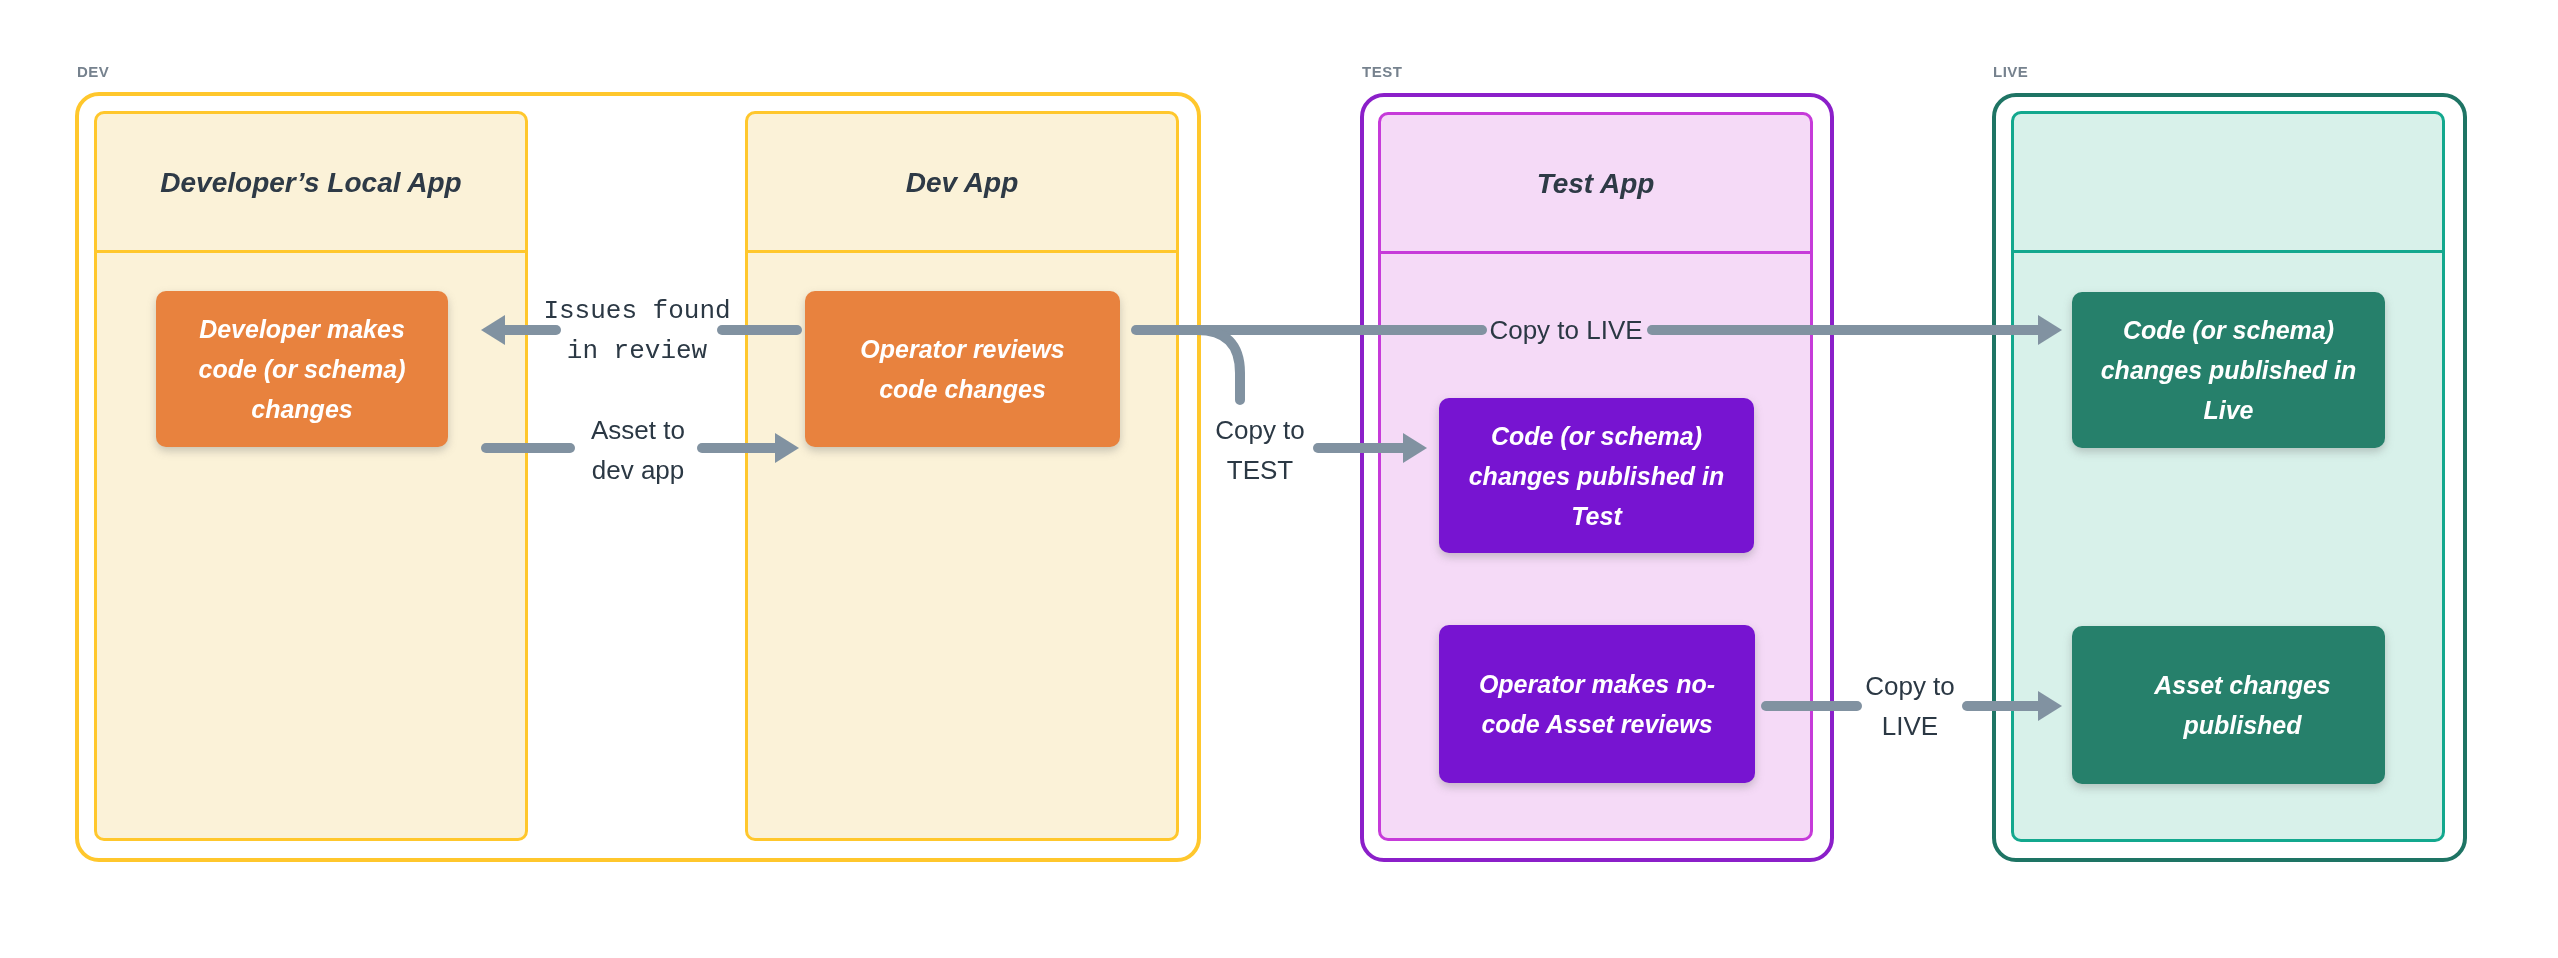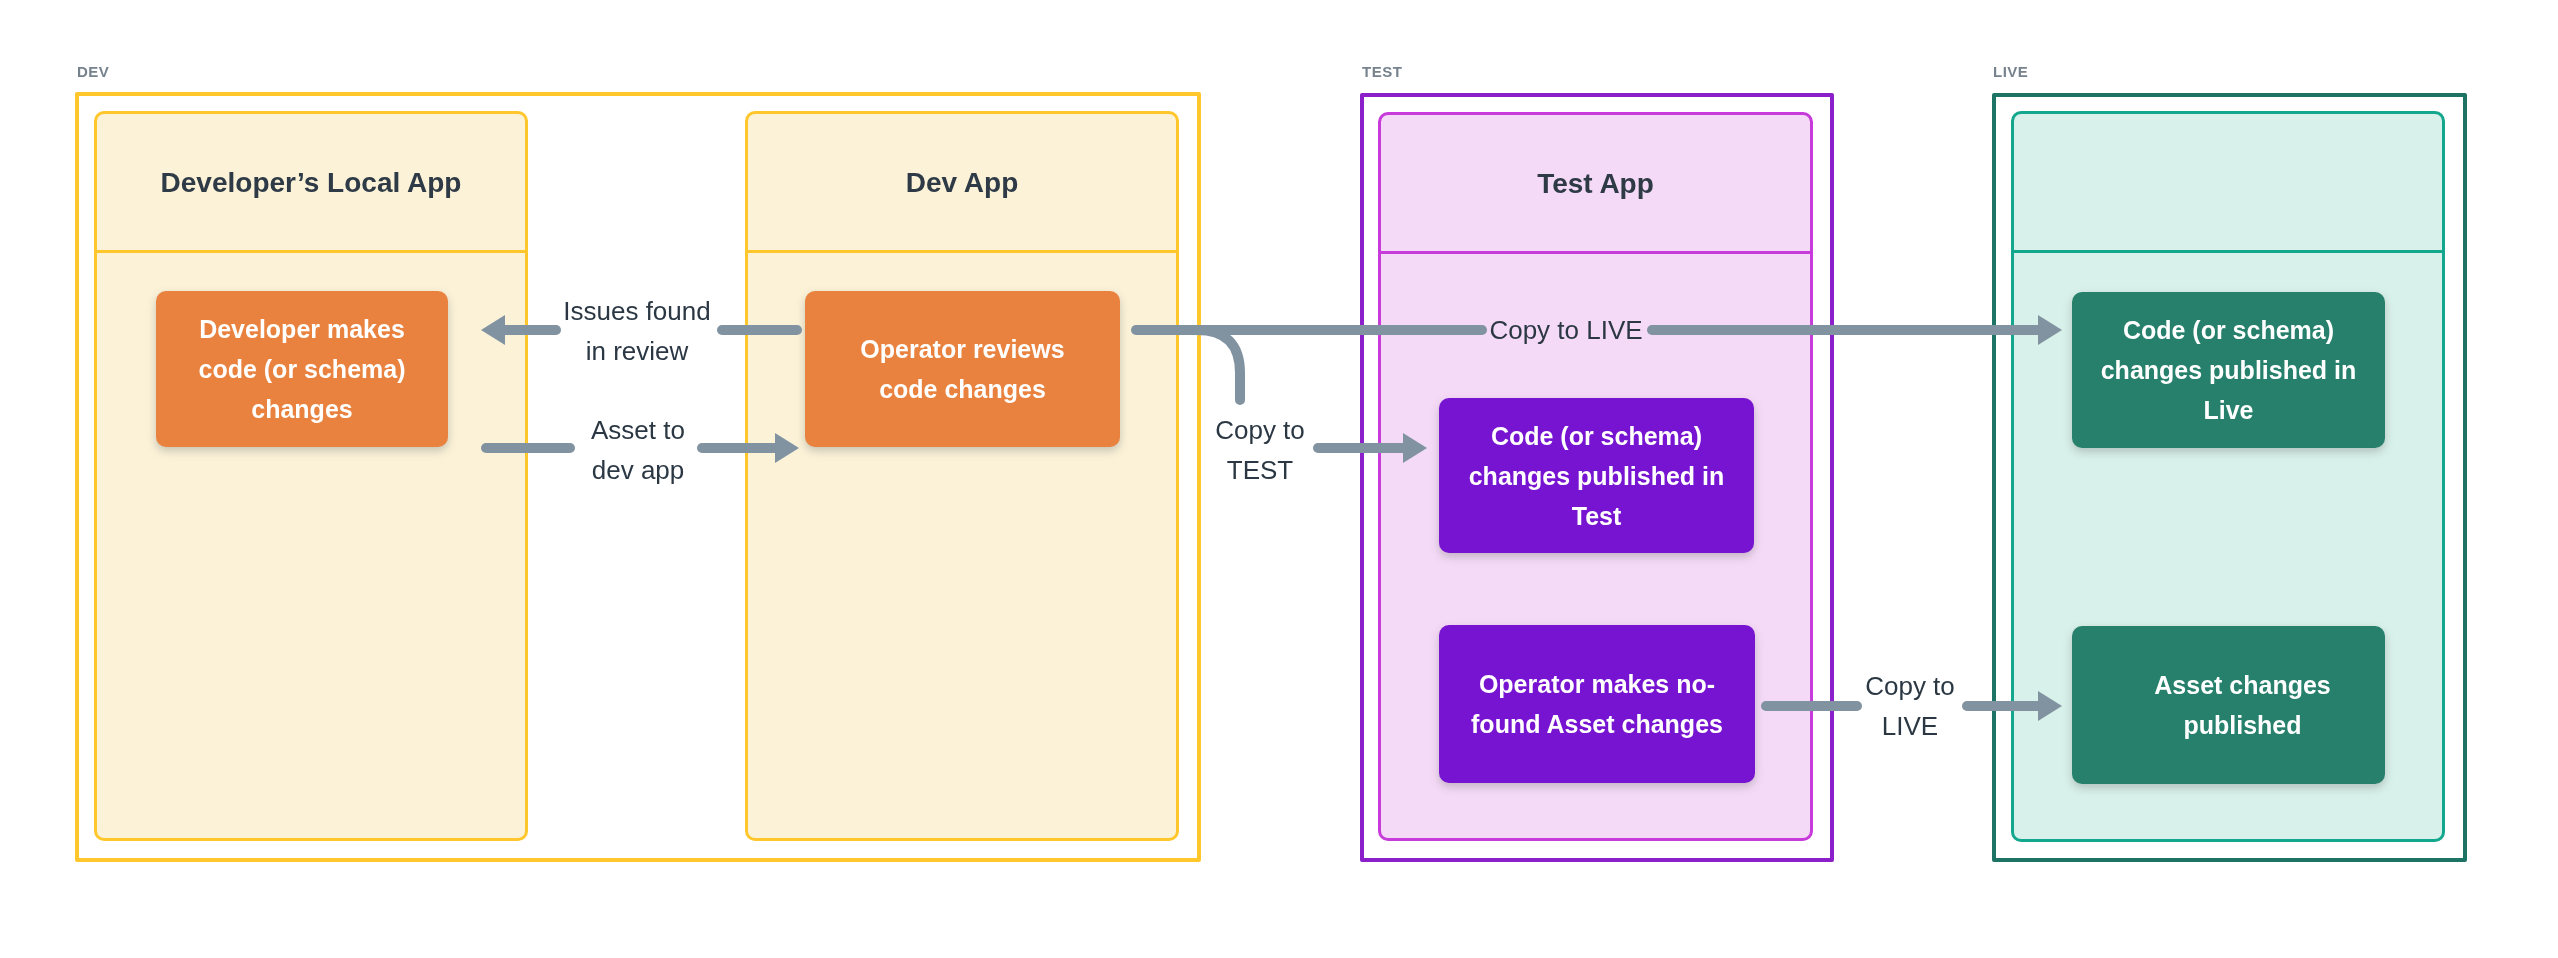--- a/index.html
+++ b/index.html
@@ -18,22 +18,23 @@
   .group-label {
     position: absolute;
     font-size: 15px;
     font-weight: 600;
     letter-spacing: 0.5px;
     color: #76828E;
     line-height: 1;
   }
   .outer-box {
     position: absolute;
-    border-radius: 2px;
+    border-radius: 24px;
     background: transparent;
+    font-style: italic;
   }
   .outer-box.dev  { border: 4px solid #FFC72C; }
   .outer-box.test { border: 4px solid #8B1FC9; }
   .outer-box.live { border: 4px solid #1E7464; }
 
   .app-box {
     position: absolute;
     border-radius: 10px;
     box-sizing: border-box;
   }
@@ -141,21 +142,21 @@
 
   <div class="outer-box test" style="left:1360px; top:93px; width:466px; height:761px;">
 
     <div class="app-box test" style="left:14px; top:15px; width:435px; height:729px;">
       <div class="app-header">Test App</div>
       <div class="app-divider test"></div>
       <div class="node purple" style="left:58px; top:283px; width:315px; height:155px;">Code (or schema)
 changes published in
 Test</div>
       <div class="node purple" style="left:58px; top:510px; width:316px; height:158px;">Operator makes no-
-found Asset changes</div>
+code Asset reviews</div>
     </div>
   </div>
 
   <div class="outer-box live" style="left:1992px; top:93px; width:467px; height:761px;">
 
     <div class="app-box live" style="left:15px; top:14px; width:434px; height:731px;">
       <div class="app-divider live"></div>
       <div class="node green" style="left:58px; top:178px; width:313px; height:156px;">Code (or schema)
 changes published in
 Live</div>
@@ -181,21 +182,21 @@
     <path class="wire" d="M1197,330 Q1240,330 1240,373 L1240,400"></path>
 
     <line class="wire" x1="1318" y1="448" x2="1403" y2="448"></line>
     <path class="head" d="M1427,448 L1403,433 L1403,463 Z"></path>
 
     <line class="wire" x1="1766" y1="706" x2="1857" y2="706"></line>
     <line class="wire" x1="1967" y1="706" x2="2038" y2="706"></line>
     <path class="head" d="M2062,706 L2038,691 L2038,721 Z"></path>
   </svg>
 
-  <div class="connector-label" style="left:637px; top:331px;">Issues found
+  <div class="connector-label" style="left:637px; top:331px;font-family:Liberation Mono, monospace;">Issues found
 in review</div>
   <div class="connector-label" style="left:638px; top:450px;">Asset to
 dev app</div>
   <div class="connector-label" style="left:1260px; top:450px;">Copy to
 TEST</div>
   <div class="connector-label nowrap" style="left:1566px; top:330px;">Copy to LIVE</div>
   <div class="connector-label" style="left:1910px; top:706px;">Copy to
 LIVE</div>
 
 </div>

